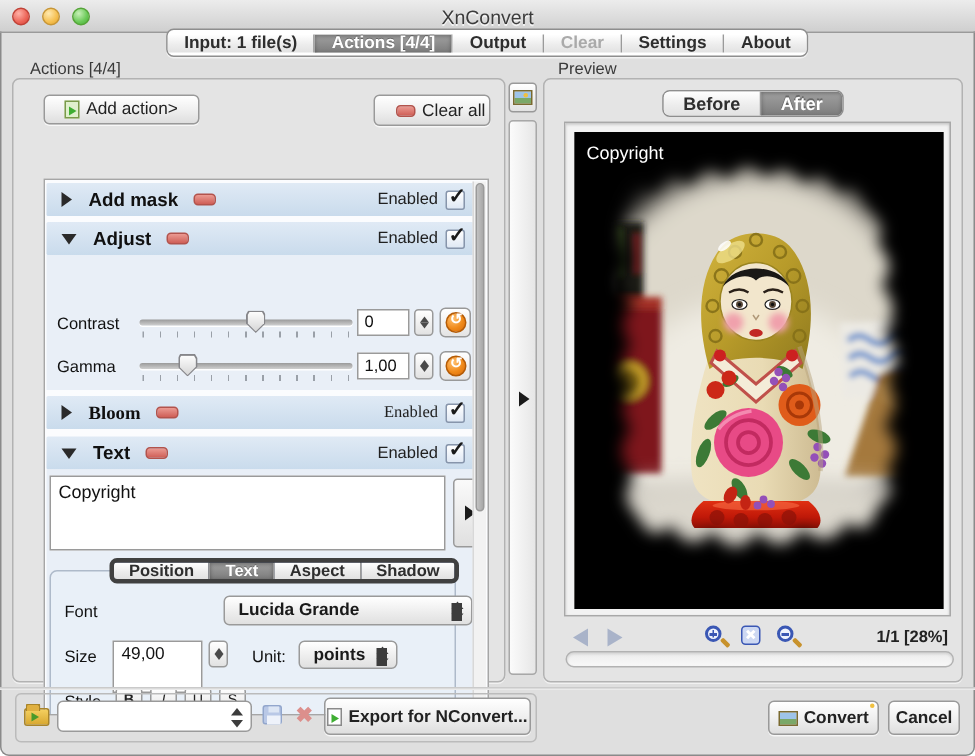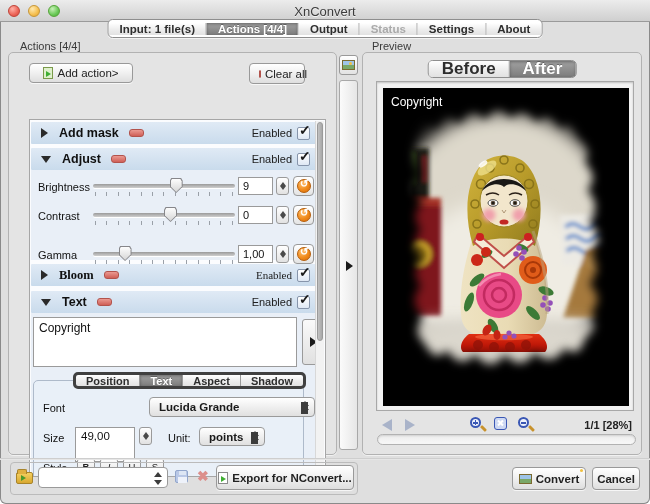--- a/index.html
+++ b/index.html
@@ -132,21 +132,21 @@
              border-radius:50%; background:#f0c040; }
   .picbtn .landico { left:2px; top:4px; }
   .splitter { position:absolute; left:339px; top:80px; width:19px; height:370px; border:1px solid #a8a8a8;
               border-radius:3px; background:linear-gradient(90deg,#fbfbfb,#e6e6e6); }
   .splitter::after { content:""; position:absolute; left:6px; top:180px; border-top:5px solid transparent;
               border-bottom:5px solid transparent; border-left:7px solid #1a1a1a; }
 
   
   .prevsegs { position:absolute; top:7px; left:50%; transform:translateX(-50%); display:flex;
               border:1px solid #8e8e8e; border-radius:5px; overflow:hidden; height:18px; background:#fff; }
-  .prevsegs .seg { font-size:17px; padding:0 13px; }
+  .prevsegs .seg { font-size:12px; padding:0 13px; }
   .imgframe { position:absolute; left:13px; top:28px; width:258px; height:330px; background:#f2f2f2;
               border:1px solid #a8a8a8; box-shadow:inset 0 1px 2px rgba(0,0,0,.2); }
   .imgholder { position:absolute; left:6px; top:6px; width:246px; height:318px; background:#000; overflow:hidden; }
   .navarrow { position:absolute; top:366px; width:0; height:0; }
   .navarrow.prev { border-top:6px solid transparent; border-bottom:6px solid transparent; border-right:10px solid #a9b3c9; }
   .navarrow.next { border-top:6px solid transparent; border-bottom:6px solid transparent; border-left:10px solid #a9b3c9; }
   .mag { position:absolute; top:364px; width:11px; height:11px; border:2px solid #3a57b4; border-radius:50%; background:#eef2fc; }
   .mag::before { content:""; position:absolute; left:1px; top:3px; width:5px; height:1.6px; background:#3a57b4; }
   .mag.plus::after { content:""; position:absolute; left:2.7px; top:1.3px; width:1.6px; height:5px; background:#3a57b4; }
   .mag .handle { position:absolute; left:8px; top:8px; width:7px; height:3px; background:#c8922c;
@@ -194,33 +194,33 @@
     <div class="tl red"></div>
     <div class="tl yellow"></div>
     <div class="tl green"></div>
     <div class="title statictext">XnConvert</div>
   </div>
 
   <div class="topsegs">
     <div class="seg">Input: 1 file(s)</div>
     <div class="seg sel">Actions [4/4]</div>
     <div class="seg">Output</div>
-    <div class="seg dis">Status</div>
+    <div class="seg dis">Clear</div>
     <div class="seg">Settings</div>
     <div class="seg">About</div>
   </div>
 
   <div class="grouplabel statictext" style="left:20px; top:40px;">Actions [4/4]</div>
   <div class="groupbox" style="left:8px; top:52px; width:329px; height:403px;">
 
     <div class="btn" style="left:20px; top:10px; width:104px; height:20px;">
       <span class="expico" style="border-color:#7a9a4a; background:#dff0cc;"></span>
       <span>Add action&gt;</span>
     </div>
-    <div class="btn" style="left:240px; top:10px; width:56px; height:21px;padding-left:12px;">
+    <div class="btn" style="left:240px; top:10px; width:78px; height:21px;padding-left:12px;">
       <span class="minus" style="position:static; margin:0; width:13px; height:8px;"></span>
       <span>Clear all</span>
     </div>
 
     <div class="list">
 
       <div class="acthdr" style="top:2px;">
         <div class="tri right"></div>
         <div class="lbl">Add mask</div>
         <div class="minus"></div>
@@ -230,49 +230,35 @@
 
       <div class="acthdr" style="top:28px;">
         <div class="tri down"></div>
         <div class="lbl">Adjust</div>
         <div class="minus"></div>
         <div class="enb statictext">Enabled</div>
         <div class="chk"></div>
       </div>
 
       <div class="actcontent" style="top:50px; height:90px;">
-        <div class="srow" style="top:5px;">
-          <div class="slabel statictext">Brightness</div>
-          <div class="track">
-            <div class="thumbo" style="left:54%;">
-                <div class="thumbi"></div>
-              </div>
-          </div>
-          <div class="ticks"></div>
-          <div class="valbox">9</div>
-          <div class="stepper"></div>
-          <div class="resetbtn">
-              <div class="orb"></div>
-            </div>
-        </div>
         <div class="srow" style="top:34px;">
           <div class="slabel statictext">Contrast</div>
           <div class="track">
             <div class="thumbo" style="left:50%;">
                 <div class="thumbi"></div>
               </div>
           </div>
           <div class="ticks"></div>
           <div class="valbox">0</div>
           <div class="stepper"></div>
           <div class="resetbtn">
               <div class="orb"></div>
             </div>
         </div>
-        <div class="srow" style="top:73px;">
+        <div class="srow" style="top:63px;">
           <div class="slabel statictext">Gamma</div>
           <div class="track">
             <div class="thumbo" style="left:18%;">
                 <div class="thumbi"></div>
               </div>
           </div>
           <div class="ticks"></div>
           <div class="valbox">1,00</div>
           <div class="stepper"></div>
           <div class="resetbtn">

